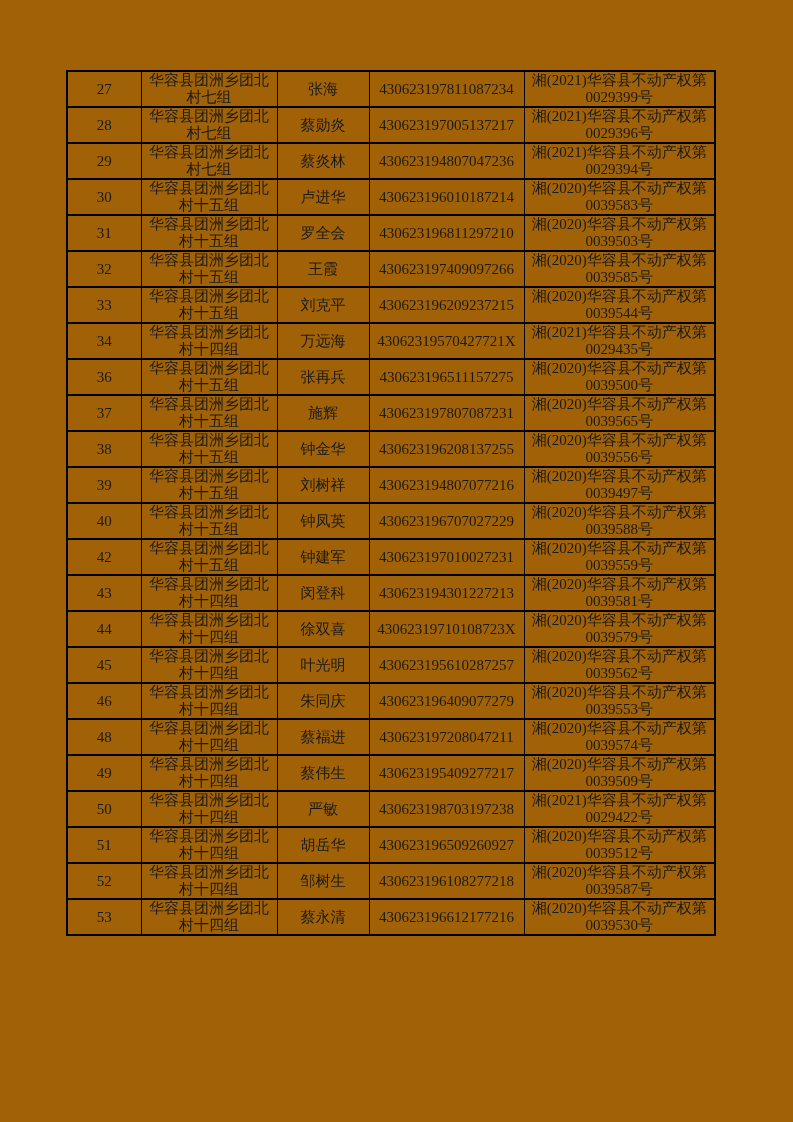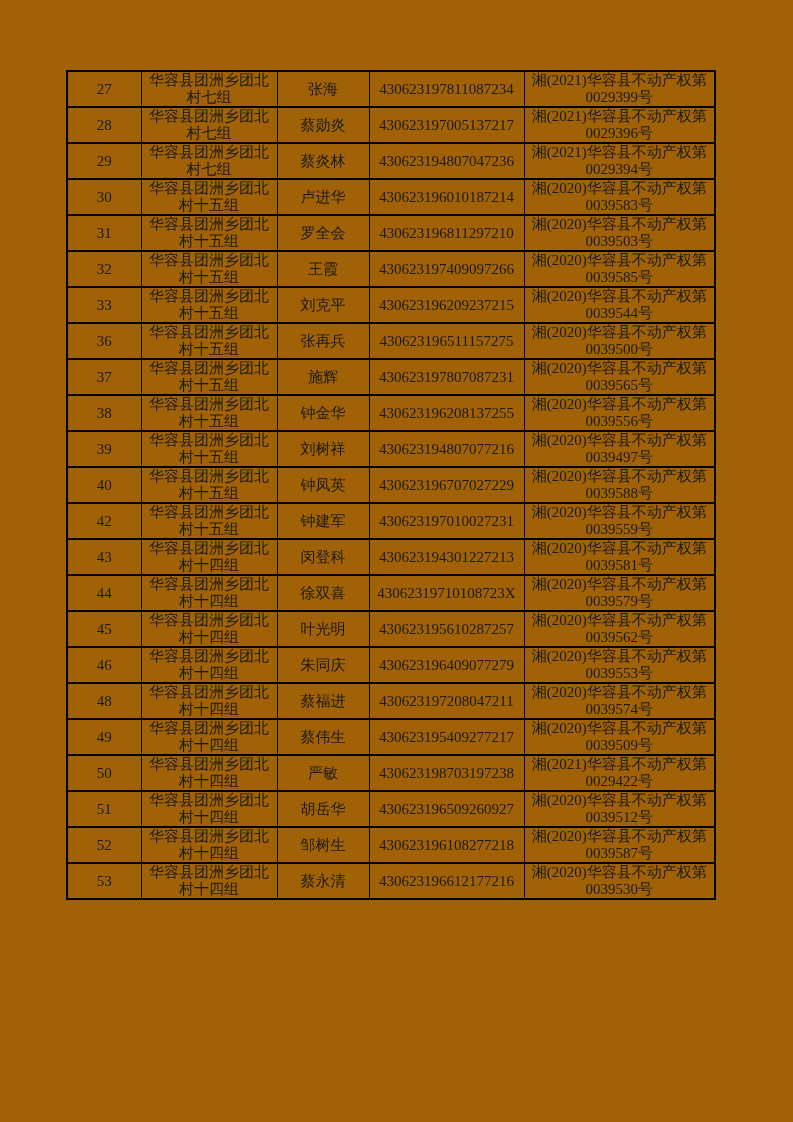--- a/index.html
+++ b/index.html
@@ -34,21 +34,21 @@
     font-size: 15px;
     line-height: 17px;
     padding: 0 4px;
     overflow: hidden;
     word-break: normal;
   }
   td.c-no   { width: 74px;  }
   td.c-addr { width: 136px; }
   td.c-name { width: 92px;  }
   td.c-id   { width: 155px; letter-spacing: 0px; }
-  td.c-cert { width: 191px; padding: 0 3px; }
+  td.c-cert { width: 191px; padding: 0 3px; border-radius: 13px; }
 </style>
 </head>
 <body>
 
 <div class="page">
   <table class="records">
     <tbody id="records-body">
         <tr>
           <td class="c-no">27</td>
           <td class="c-addr">华容县团洲乡团北村七组</td>
@@ -92,20 +92,27 @@
           <td class="c-cert">湘(2020)华容县不动产权第0039585号</td>
         </tr>
         <tr>
           <td class="c-no">33</td>
           <td class="c-addr">华容县团洲乡团北村十五组</td>
           <td class="c-name">刘克平</td>
           <td class="c-id">430623196209237215</td>
           <td class="c-cert">湘(2020)华容县不动产权第0039544号</td>
         </tr>
         <tr>
+          <td class="c-no">34</td>
+          <td class="c-addr">华容县团洲乡团北村十四组</td>
+          <td class="c-name">万远海</td>
+          <td class="c-id">43062319570427721X</td>
+          <td class="c-cert">湘(2021)华容县不动产权第0029435号</td>
+        </tr>
+        <tr>
           <td class="c-no">36</td>
           <td class="c-addr">华容县团洲乡团北村十五组</td>
           <td class="c-name">张再兵</td>
           <td class="c-id">430623196511157275</td>
           <td class="c-cert">湘(2020)华容县不动产权第0039500号</td>
         </tr>
         <tr>
           <td class="c-no">37</td>
           <td class="c-addr">华容县团洲乡团北村十五组</td>
           <td class="c-name">施辉</td>

